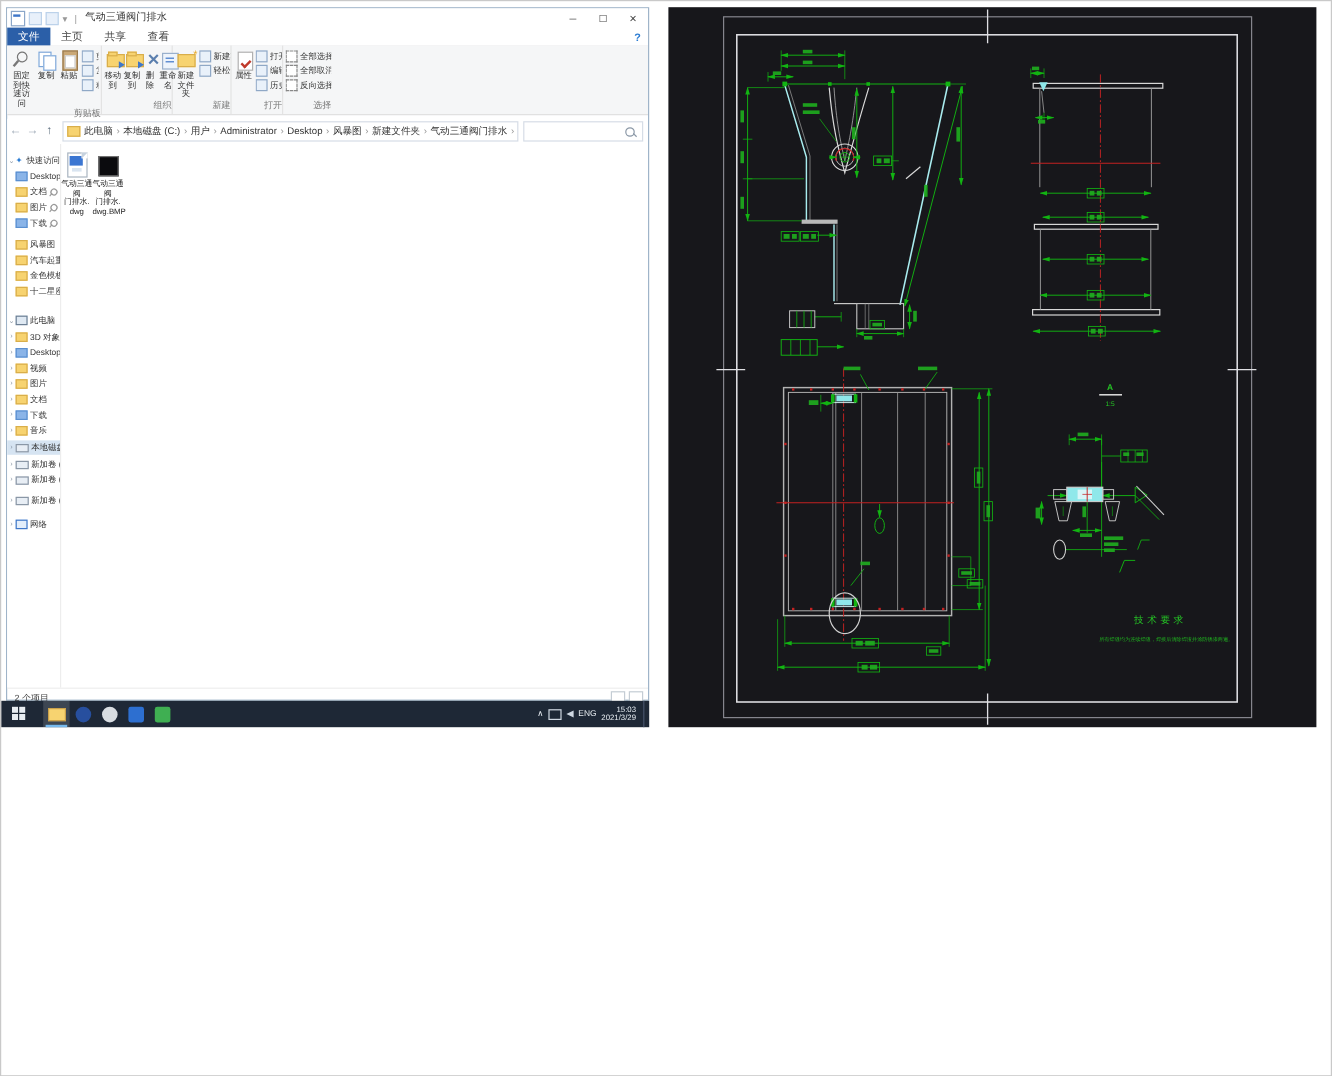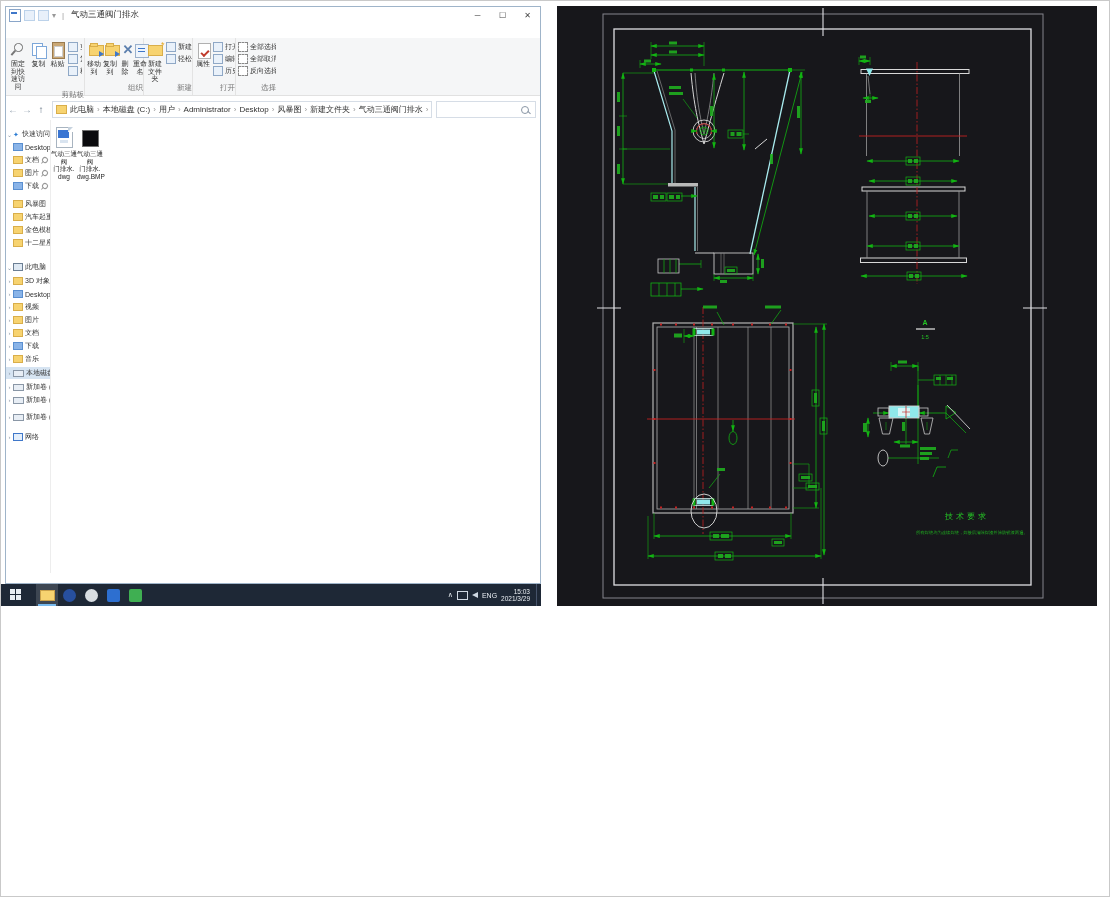--- a/index.html
+++ b/index.html
@@ -122,20 +122,27 @@
       <span class="qat-sep">▾</span>
       <span class="qat-sep">|</span>
       <span class="win-title">气动三通阀门排水</span>
       <div class="winctrl">
         <div class="wbtn">─</div>
         <div class="wbtn">☐</div>
         <div class="wbtn">✕</div>
       </div>
     </div>
 
+    <div class="tabrow">
+      <div class="tab file">文件</div>
+      <div class="tab">主页</div>
+      <div class="tab">共享</div>
+      <div class="tab">查看</div>
+      <div class="tab-help">?</div>
+    </div>
 
     <div class="ribbon">
 
       <div class="rgroup" style="width:78px;">
         <div class="ritems">
           <div class="bigbtn" style="width:26px;">
             <div class="ic">
                 <div class="i-pin"></div>
               </div>
             <div class="bl">固定到快速访问</div>
@@ -429,20 +436,27 @@
       <div class="ftile" style="left:71px;top:7px;">
         <div class="bmpicon"></div>
         <div class="fname">
           <div>气动三通阀</div>
           <div>门排水.</div>
           <div>dwg.BMP</div>
         </div>
       </div>
     </div>
 
+    <div class="statusbar">
+      <span style="margin-left:6px;">2 个项目</span>
+      <span class="viewtog">
+        <span class="vt"></span>
+        <span class="vt"></span>
+      </span>
+    </div>
   </div>
 
   <div class="taskbar">
     <div class="startlogo">
         <i></i>
         <i></i>
         <i></i>
         <i></i>
       </div>
     <div style="width:14px;"></div>

